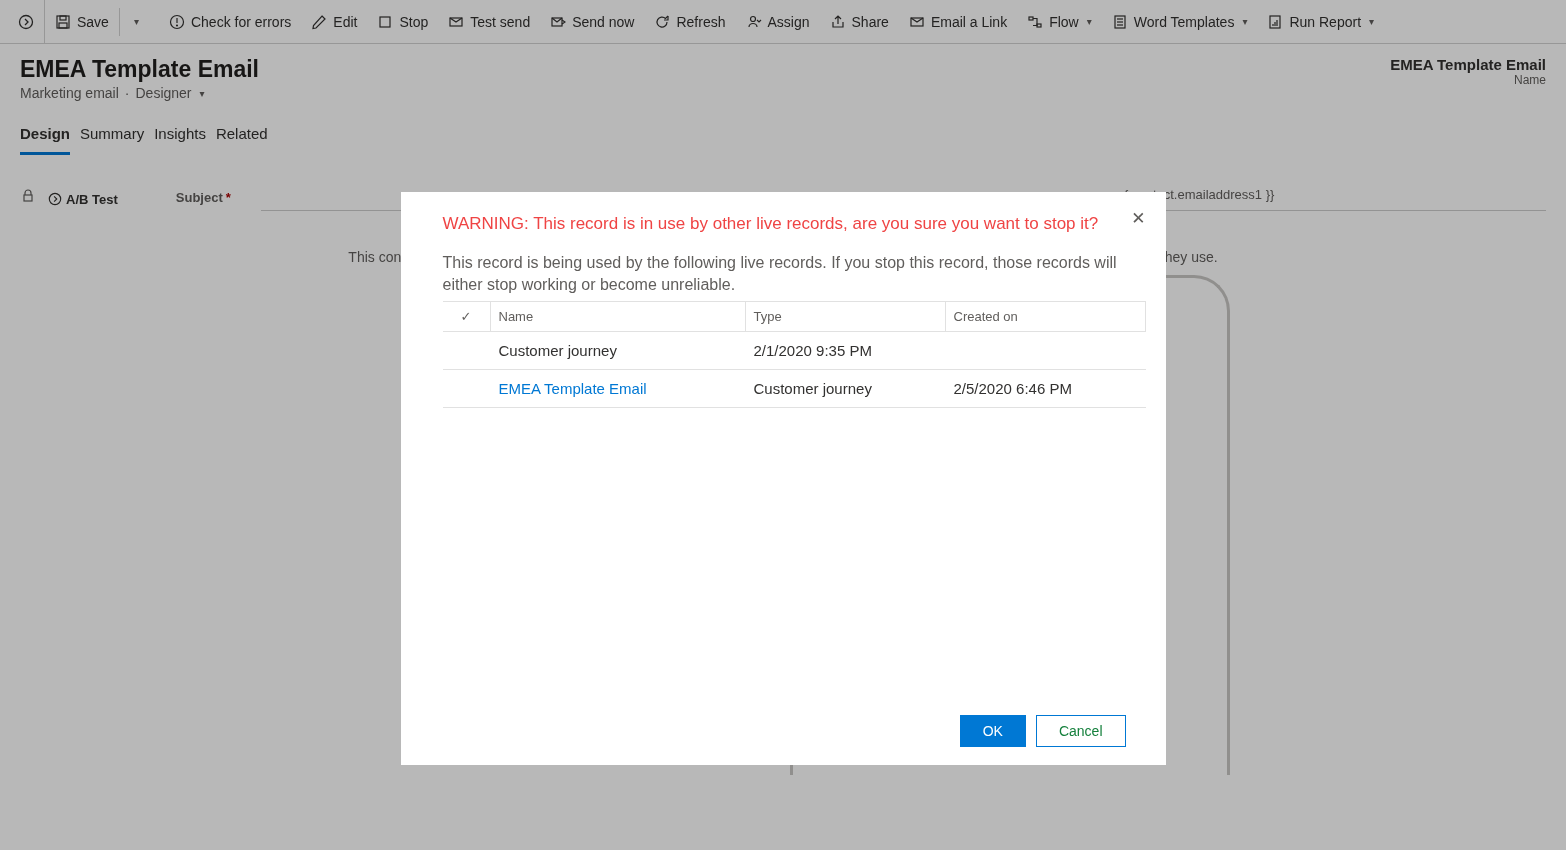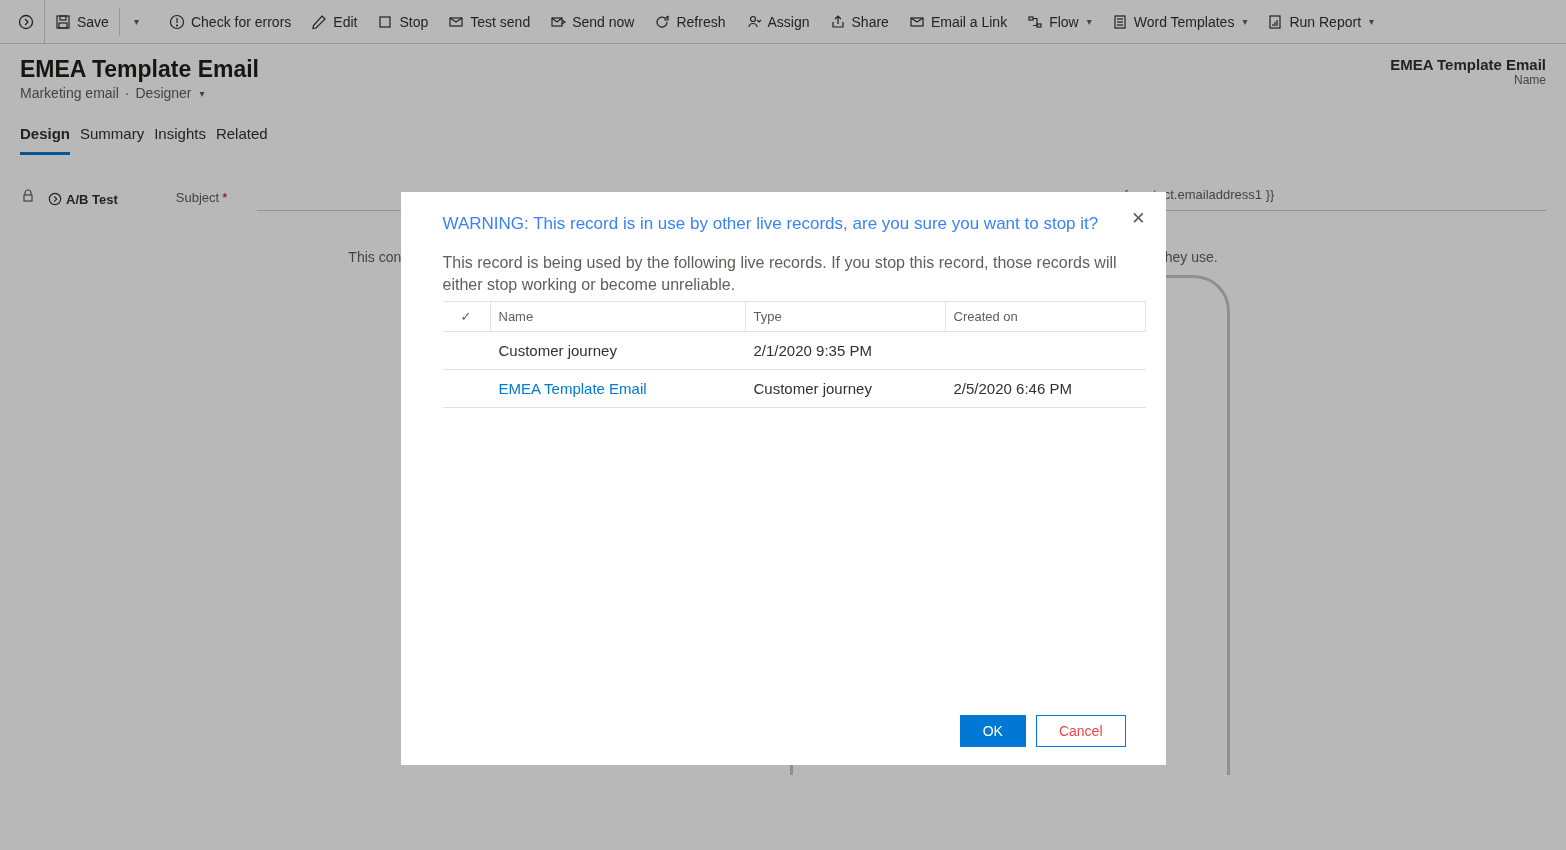--- a/index.html
+++ b/index.html
@@ -118,21 +118,21 @@
       padding: 28px 20px 10px 20px;
       gap: 30px;
     }
     .design-left {
       display: flex;
       align-items: flex-end;
       gap: 12px;
     }
     .lock-icon { font-size: 14px; color: #605e5c;}
     .abtest-label { font-size: 13px; font-weight: 600; }
-    .subject-label { font-size: 13px; color: #605e5c; margin-left: 28px; }
+    .subject-label { font-size: 13px; color: #605e5c; margin-left: 28px; font-weight: bold; }
     .required-star { color: #a80000; margin-left: 3px; }
     
     .subject-field, .email-field {
       flex: 1;
       border-bottom: 1px solid #ccc;
       padding: 4px 8px;
       font-size: 13px;
       min-height: 28px;
       color: #605e5c;
     }
@@ -178,21 +178,21 @@
     .dialog-close {
       position: absolute;
       top: 16px;
       right: 20px;
       font-size: 17px;
       color: #605e5c;
       cursor: pointer;
     }
     .dialog-title {
       font-size: 17px;
-      color: #3b82f6;
+      color: #ef4444;
       margin-bottom: 18px;
       font-weight: 400;
     }
     .dialog-text {
       font-size: 16px;
       color: #605e5c;
       line-height: 1.4;
       margin-bottom: 0;
       padding-right: 20px;
     }
@@ -249,21 +249,21 @@
       height: 32px;
       padding: 0 22px;
       font-size: 14px;
       cursor: pointer;
       border: 1px solid #0078d4;
       display: flex;
       align-items: center;
       margin-top: 21px;
     }
     .btn-primary { background: #0078d4; color: #fff; }
-    .btn-secondary { background: #fff; color: #ef4444; }
+    .btn-secondary { background: #fff; color: #15803d; }
     
     svg { width: 16px; height: 16px; }
   </style>
 </head>
 <body>
 
 <div class="toolbar">
   <div class="first-chevron">
     <span class="toolbar-icon">
       <svg viewBox="0 0 16 16" fill="none" stroke="currentColor" stroke-width="1.3">

